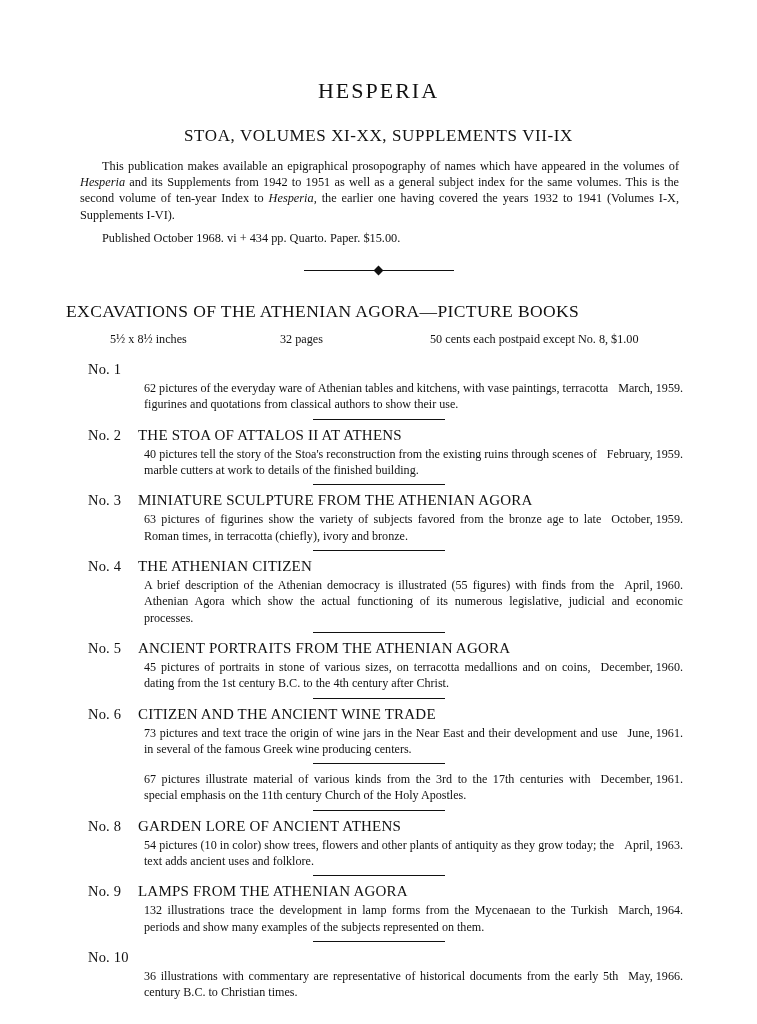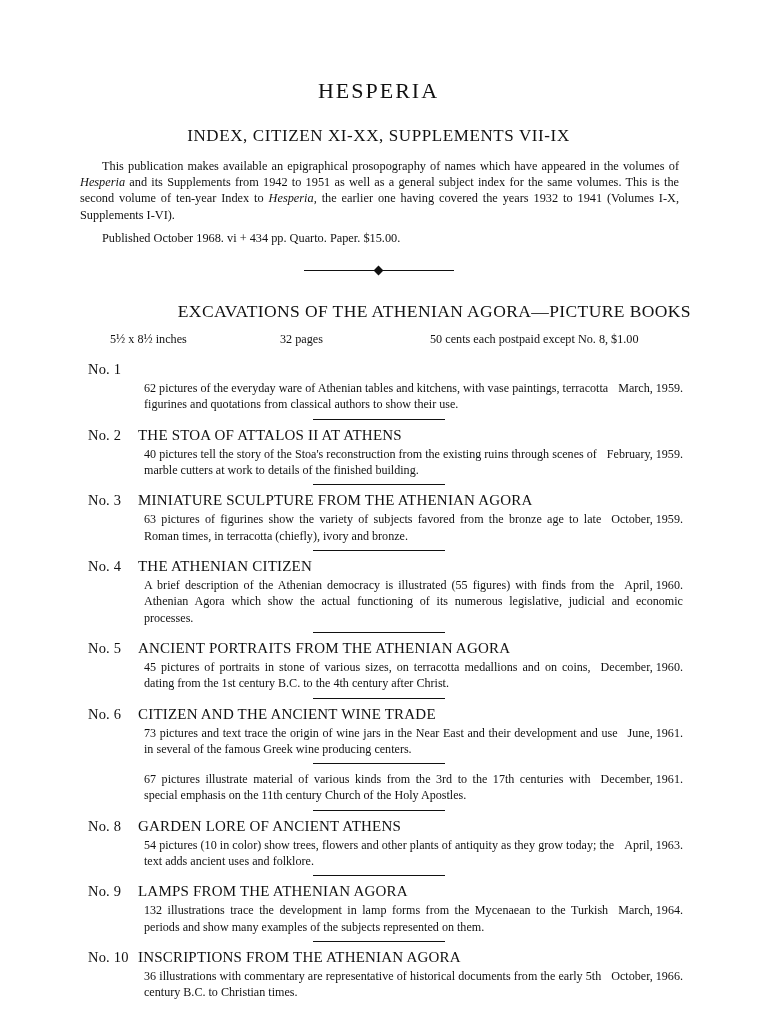--- a/index.html
+++ b/index.html
@@ -72,21 +72,21 @@
     top: 1px;
     left: 71px;
     width: 7px;
     height: 7px;
     background: #111;
     transform: rotate(45deg);
   }
 
   
   .section-title {
-    text-align: right;
+    text-align: left;
     font-size: 17.5px;
     letter-spacing: 0.4px;
     font-weight: normal;
     margin: 0 0 10px 0;
   }
   .section-meta {
     display: flex;
     font-size: 12.2px;
     margin: 0 0 14px 0;
     padding-left: 44px;
@@ -132,21 +132,21 @@
     margin: 6px auto 6px auto;
   }
 </style>
 </head>
 <body>
 
 <div class="page">
 
   <h1 class="masthead-title">HESPERIA</h1>
 
-  <h2 class="masthead-subtitle">INDEX, CITIZEN  XI-XX, SUPPLEMENTS VII-IX</h2>
+  <h2 class="masthead-subtitle">STOA, VOLUMES  XI-XX, SUPPLEMENTS VII-IX</h2>
 
   <p class="blurb"><span class="indent"></span><span>This publication makes available an epigraphical prosopography of names which have appeared in the volumes of </span><em>Hesperia</em><span> and its Supplements from 1942 to 1951 as well as a general subject index for the same volumes.  This is the second volume of ten-year Index to </span><em>Hesperia</em><span>, the earlier one having covered the years 1932 to 1941 (Volumes I-X, Supplements I-VI).</span></p>
 
   <p class="pubinfo"><span class="indent"></span><span>Published October 1968.  vi + 434 pp.  Quarto.  Paper.  $15.00.</span></p>
 
   <div class="ornament">
     <div class="bar"></div>
     <div class="dot"></div>
   </div>
 
@@ -232,20 +232,19 @@
         <div class="entry-num">No. 9</div>
         <div class="entry-title">LAMPS FROM THE ATHENIAN AGORA</div>
       </div>
       <div class="entry-body"><span class="date">March, 1964.</span><span>132 illustrations trace the development in lamp forms from the Mycenaean to the Turkish periods and show many examples of the subjects represented on them.</span></div>
       <div class="rule"></div>
     </div>
 
     <div class="entry">
       <div class="entry-head">
         <div class="entry-num">No. 10</div>
-        <div class="entry-title">INSCRIPTIONS FROM THE ATHENIAN AGORA</div>
-      </div>
-      <div class="entry-body"><span class="date">October, 1966.</span><span>36 illustrations with commentary are representative of historical documents from the early 5th century B.C. to Christian times.</span></div>
+      </div>
+      <div class="entry-body"><span class="date">May, 1966.</span><span>36 illustrations with commentary are representative of historical documents from the early 5th century B.C. to Christian times.</span></div>
 
     </div>
 
   </div>
 </div>
 
 </body></html>

